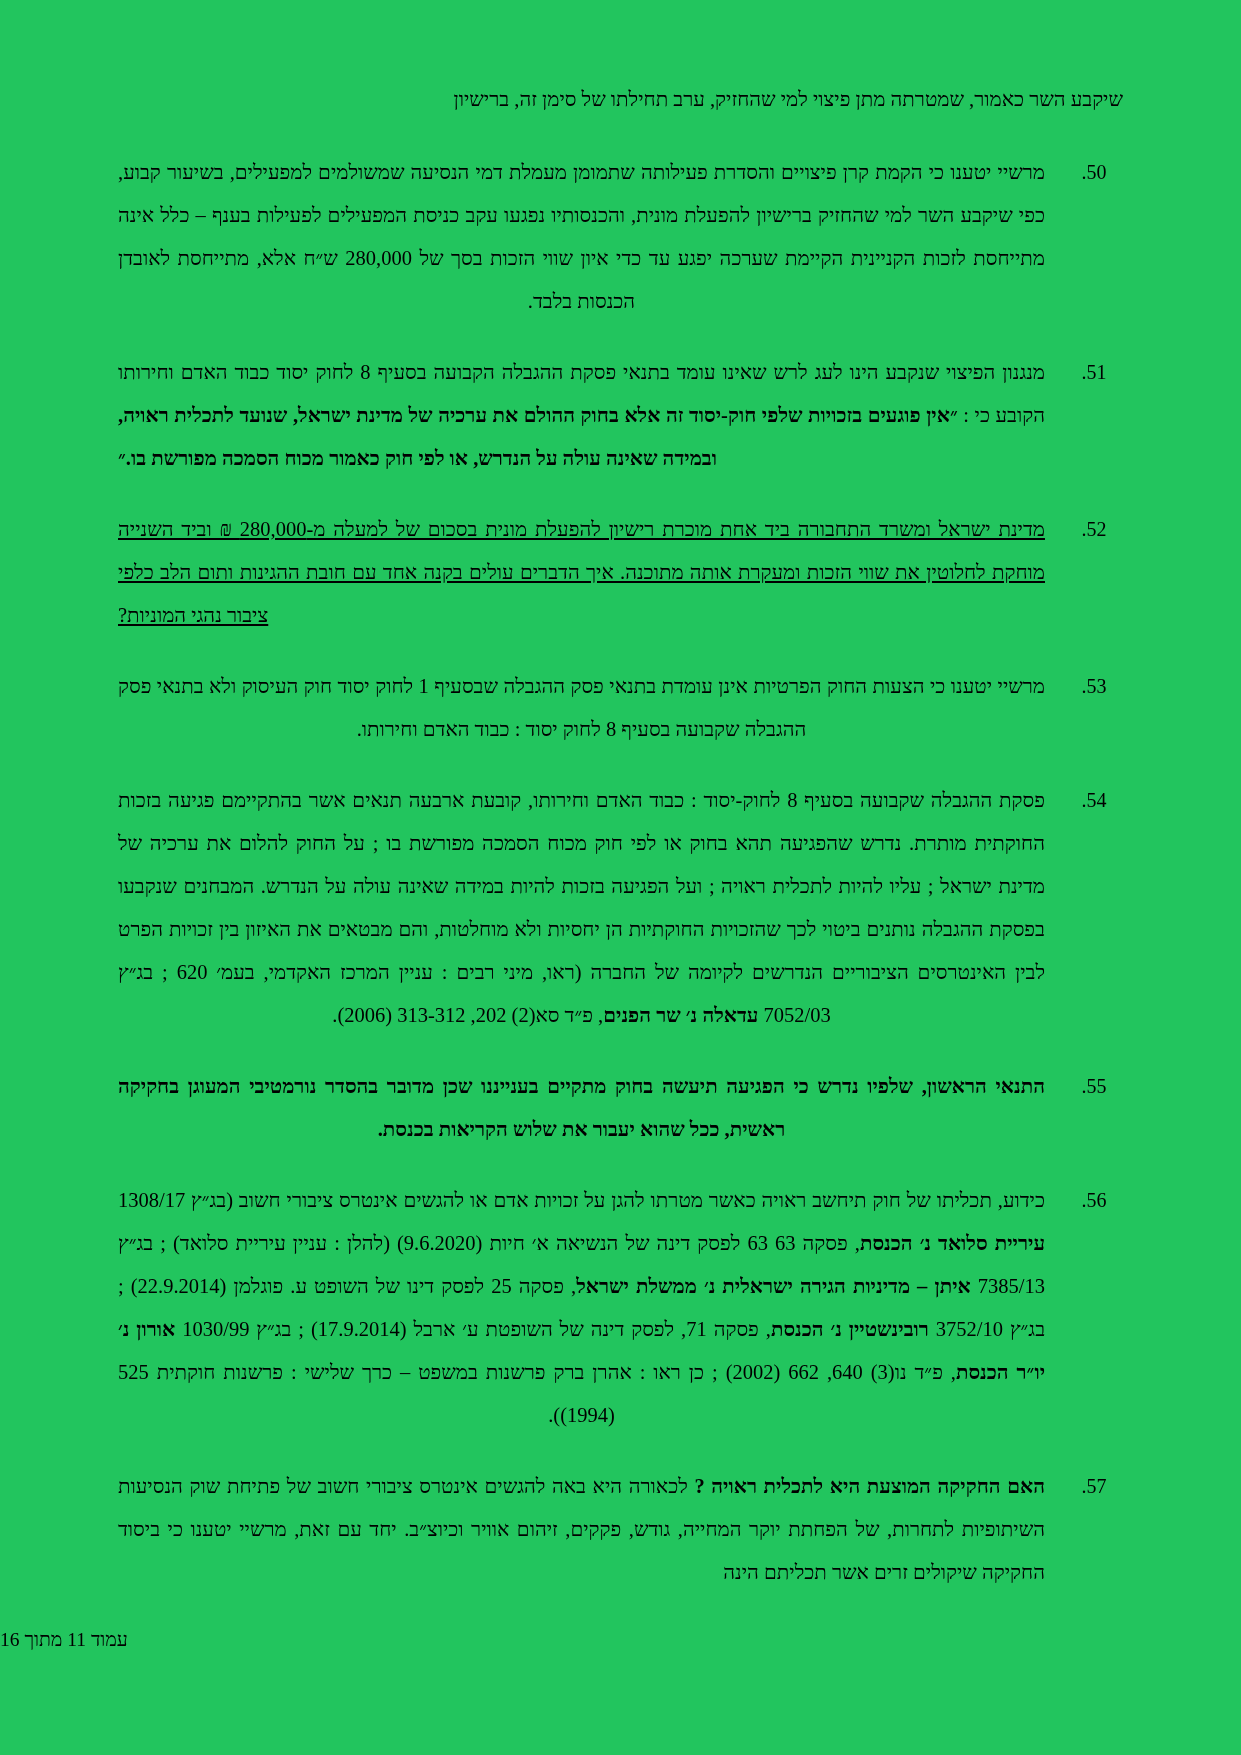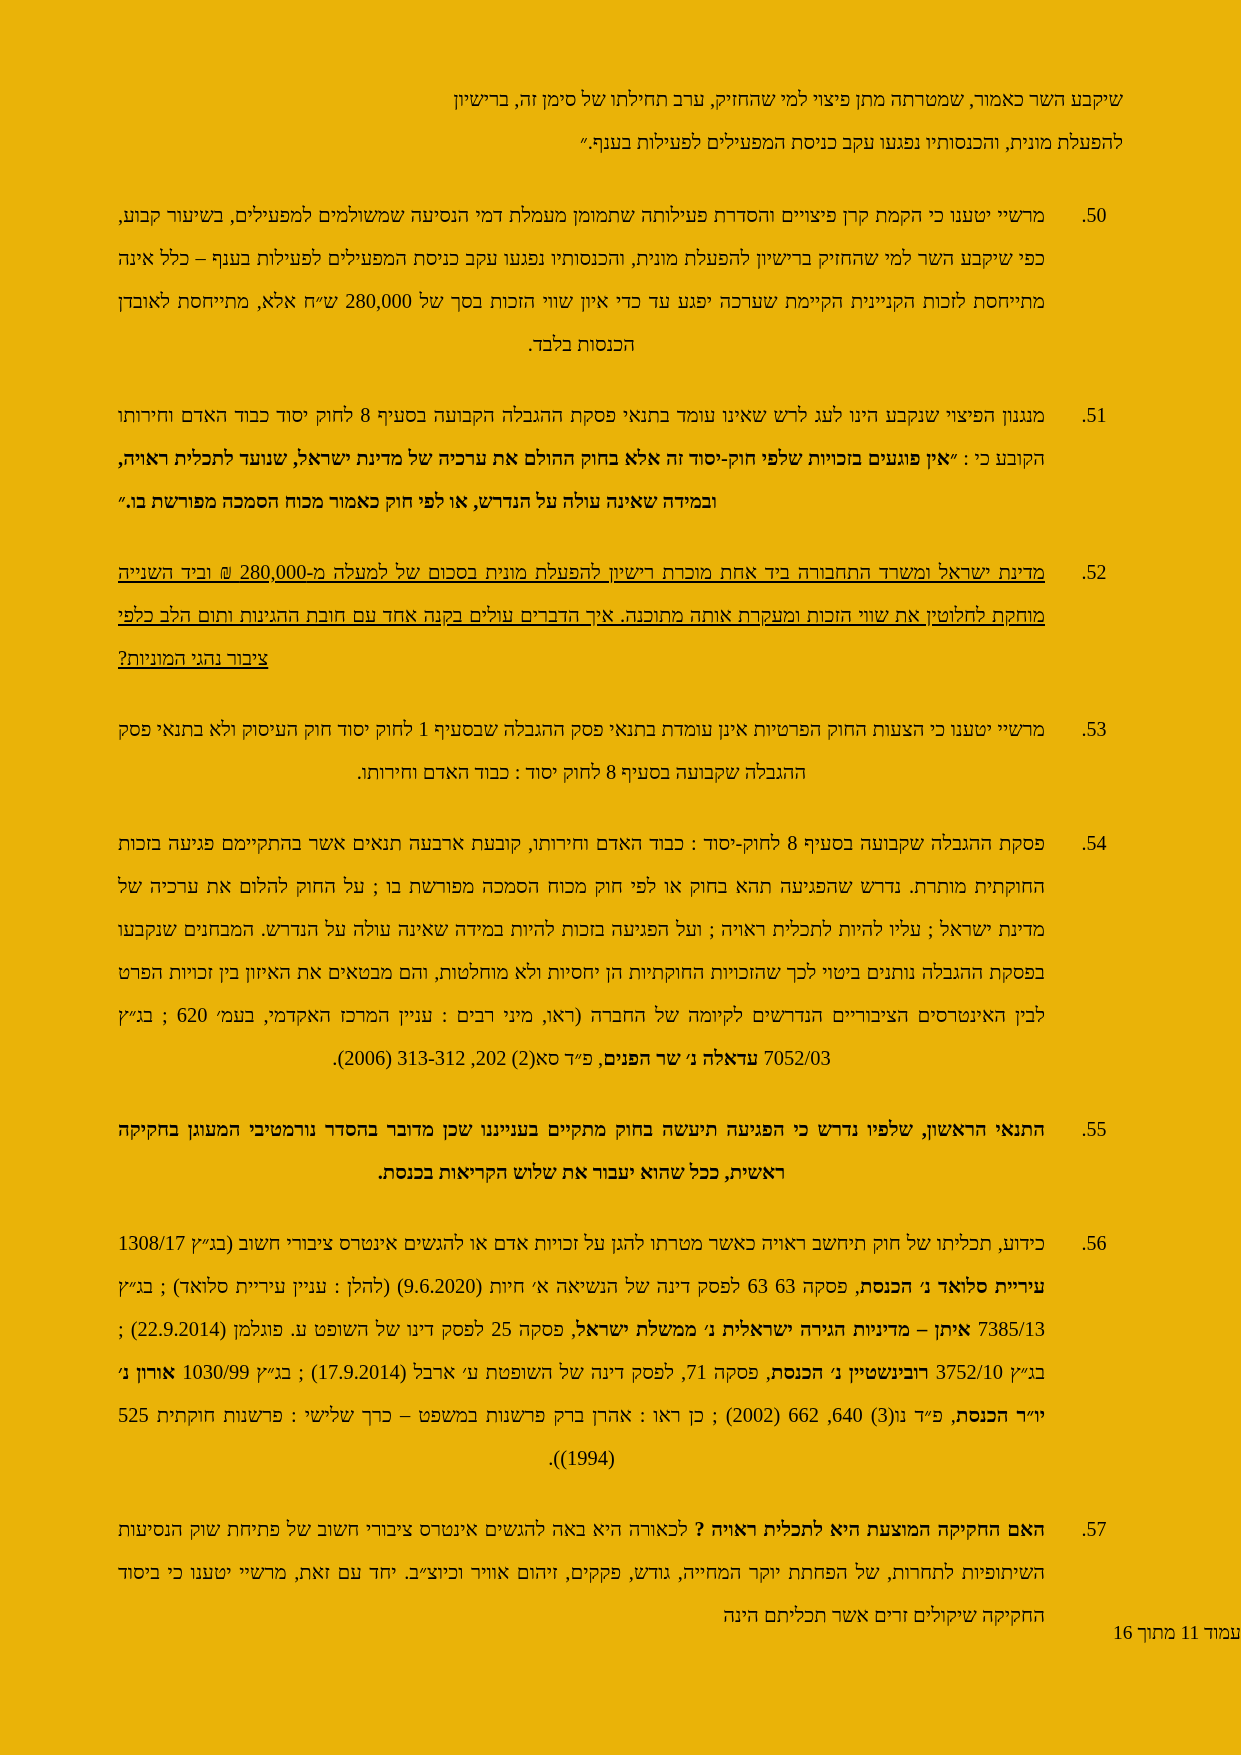--- a/index.html
+++ b/index.html
@@ -9,21 +9,21 @@
     background: #ffffff;
   }
   body {
     font-family: "Liberation Serif", "DejaVu Serif", serif;
     color: #000000;
   }
   .page {
     position: relative;
     width: 1241px;
     height: 1755px;
-    background: #eab308;
+    background: #22c55e;
     box-sizing: border-box;
     padding: 78px 118px 0 118px;
     overflow: hidden;
   }
   .doc-body {
     direction: rtl;
     text-align: justify;
     font-size: 20.5px;
     line-height: 43px;
   }
@@ -82,35 +82,34 @@
     font-size: 20.5px;
     line-height: 43px;
     margin: 34px 0 36px 0;
   }
 
   
   .footer {
     position: absolute;
     left: 0;
     right: 0;
-    bottom: 111px;
-    text-align: right;
+    bottom: 104px;
+    text-align: left;
     font-size: 19.5px;
     direction: rtl;
   }
 </style>
 </head>
 <body>
 
 <div class="page">
   <div class="doc-body">
 
     <div class="quote-cont">
       <span>שיקבע השר כאמור, שמטרתה  מתן פיצוי למי שהחזיק, ערב תחילתו של סימן זה, ברישיון</span>
-      <span class="ln2">להפעלת מונית, והכנסותיו נפגעו עקב כניסת המפעילים לפעילות בענף.״</span>
     </div>
 
     <div class="para">
       <div class="para-num">.50</div>
       <div class="para-body last-center">מרשיי יטענו כי הקמת קרן פיצויים והסדרת פעילותה שתמומן מעמלת דמי הנסיעה שמשולמים למפעילים, בשיעור קבוע, כפי שיקבע השר למי שהחזיק ברישיון להפעלת מונית, והכנסותיו נפגעו עקב כניסת המפעילים לפעילות בענף – כלל אינה מתייחסת לזכות הקניינית הקיימת שערכה יפגע עד כדי איון שווי הזכות בסך של 280,000 ש״ח אלא, מתייחסת לאובדן הכנסות בלבד.</div>
     </div>
 
     <div class="para">
       <div class="para-num">.51</div>
       <div class="para-body last-left"><span>מנגנון הפיצוי שנקבע הינו לעג לרש שאינו עומד בתנאי פסקת ההגבלה הקבועה בסעיף 8 לחוק יסוד כבוד האדם וחירותו הקובע כי : </span><b class="bold">״אין פוגעים בזכויות שלפי חוק-יסוד זה אלא בחוק ההולם את ערכיה של מדינת ישראל, שנועד לתכלית ראויה, ובמידה שאינה עולה על הנדרש, או לפי חוק כאמור מכוח הסמכה מפורשת בו.״</b></div>

